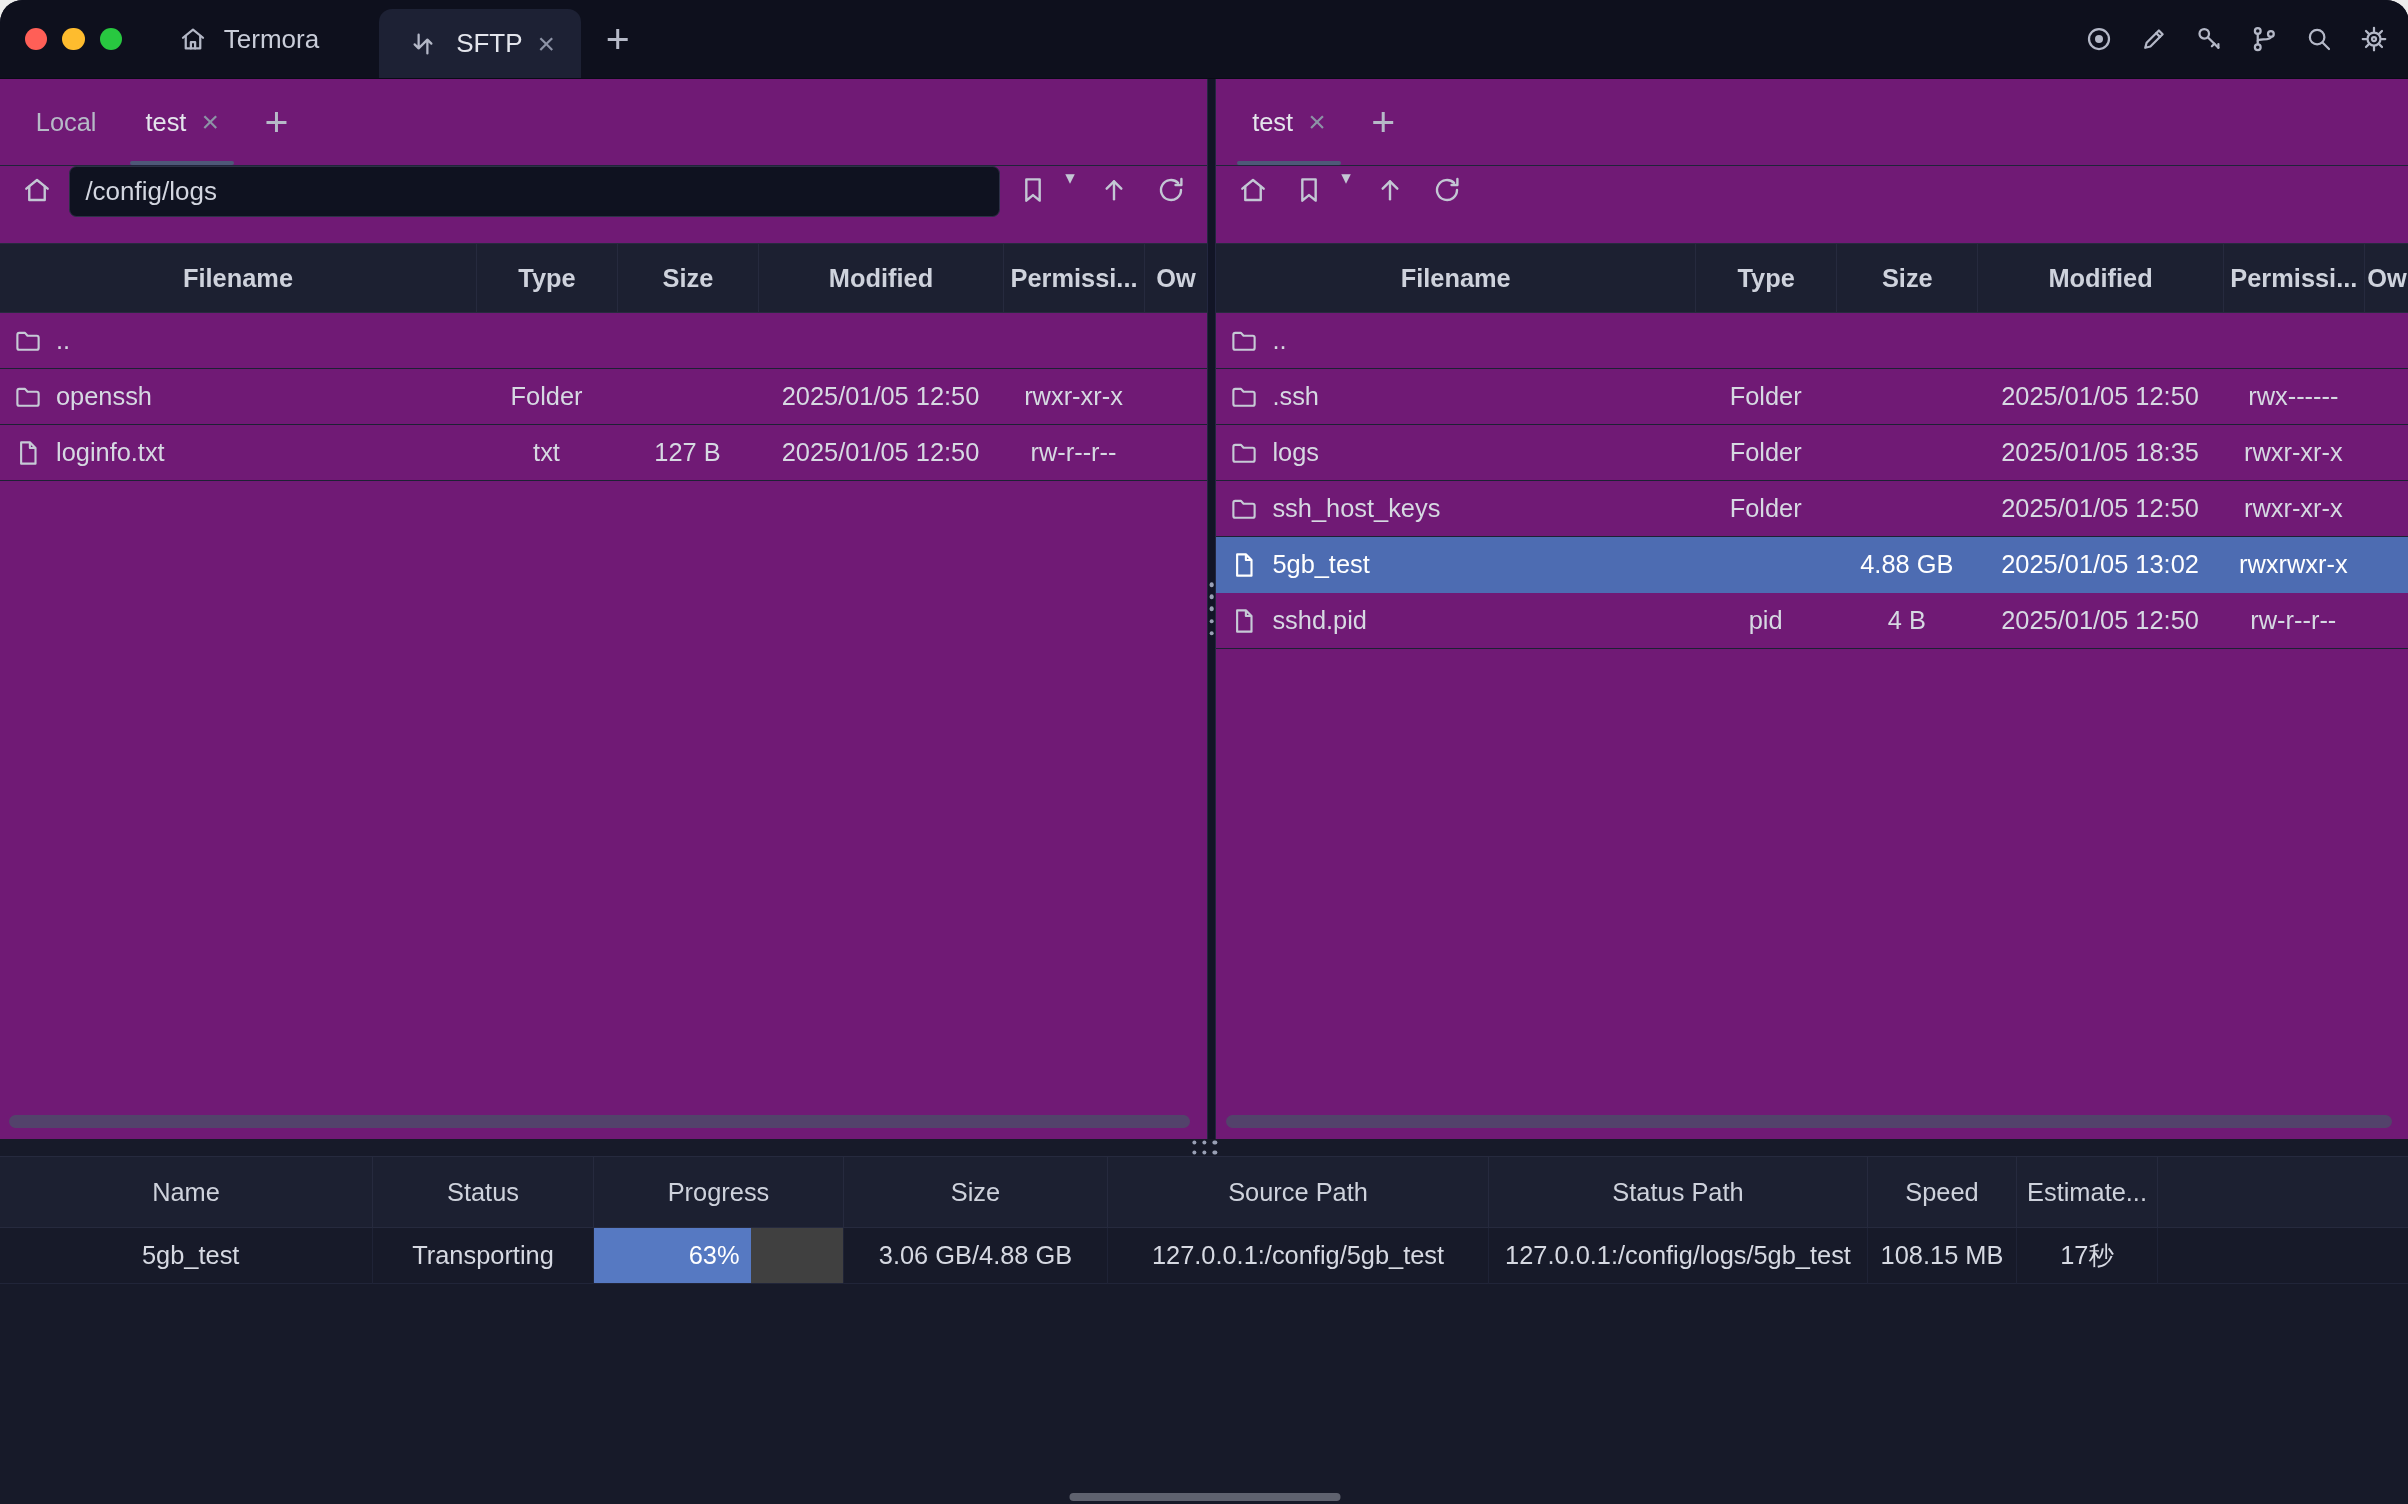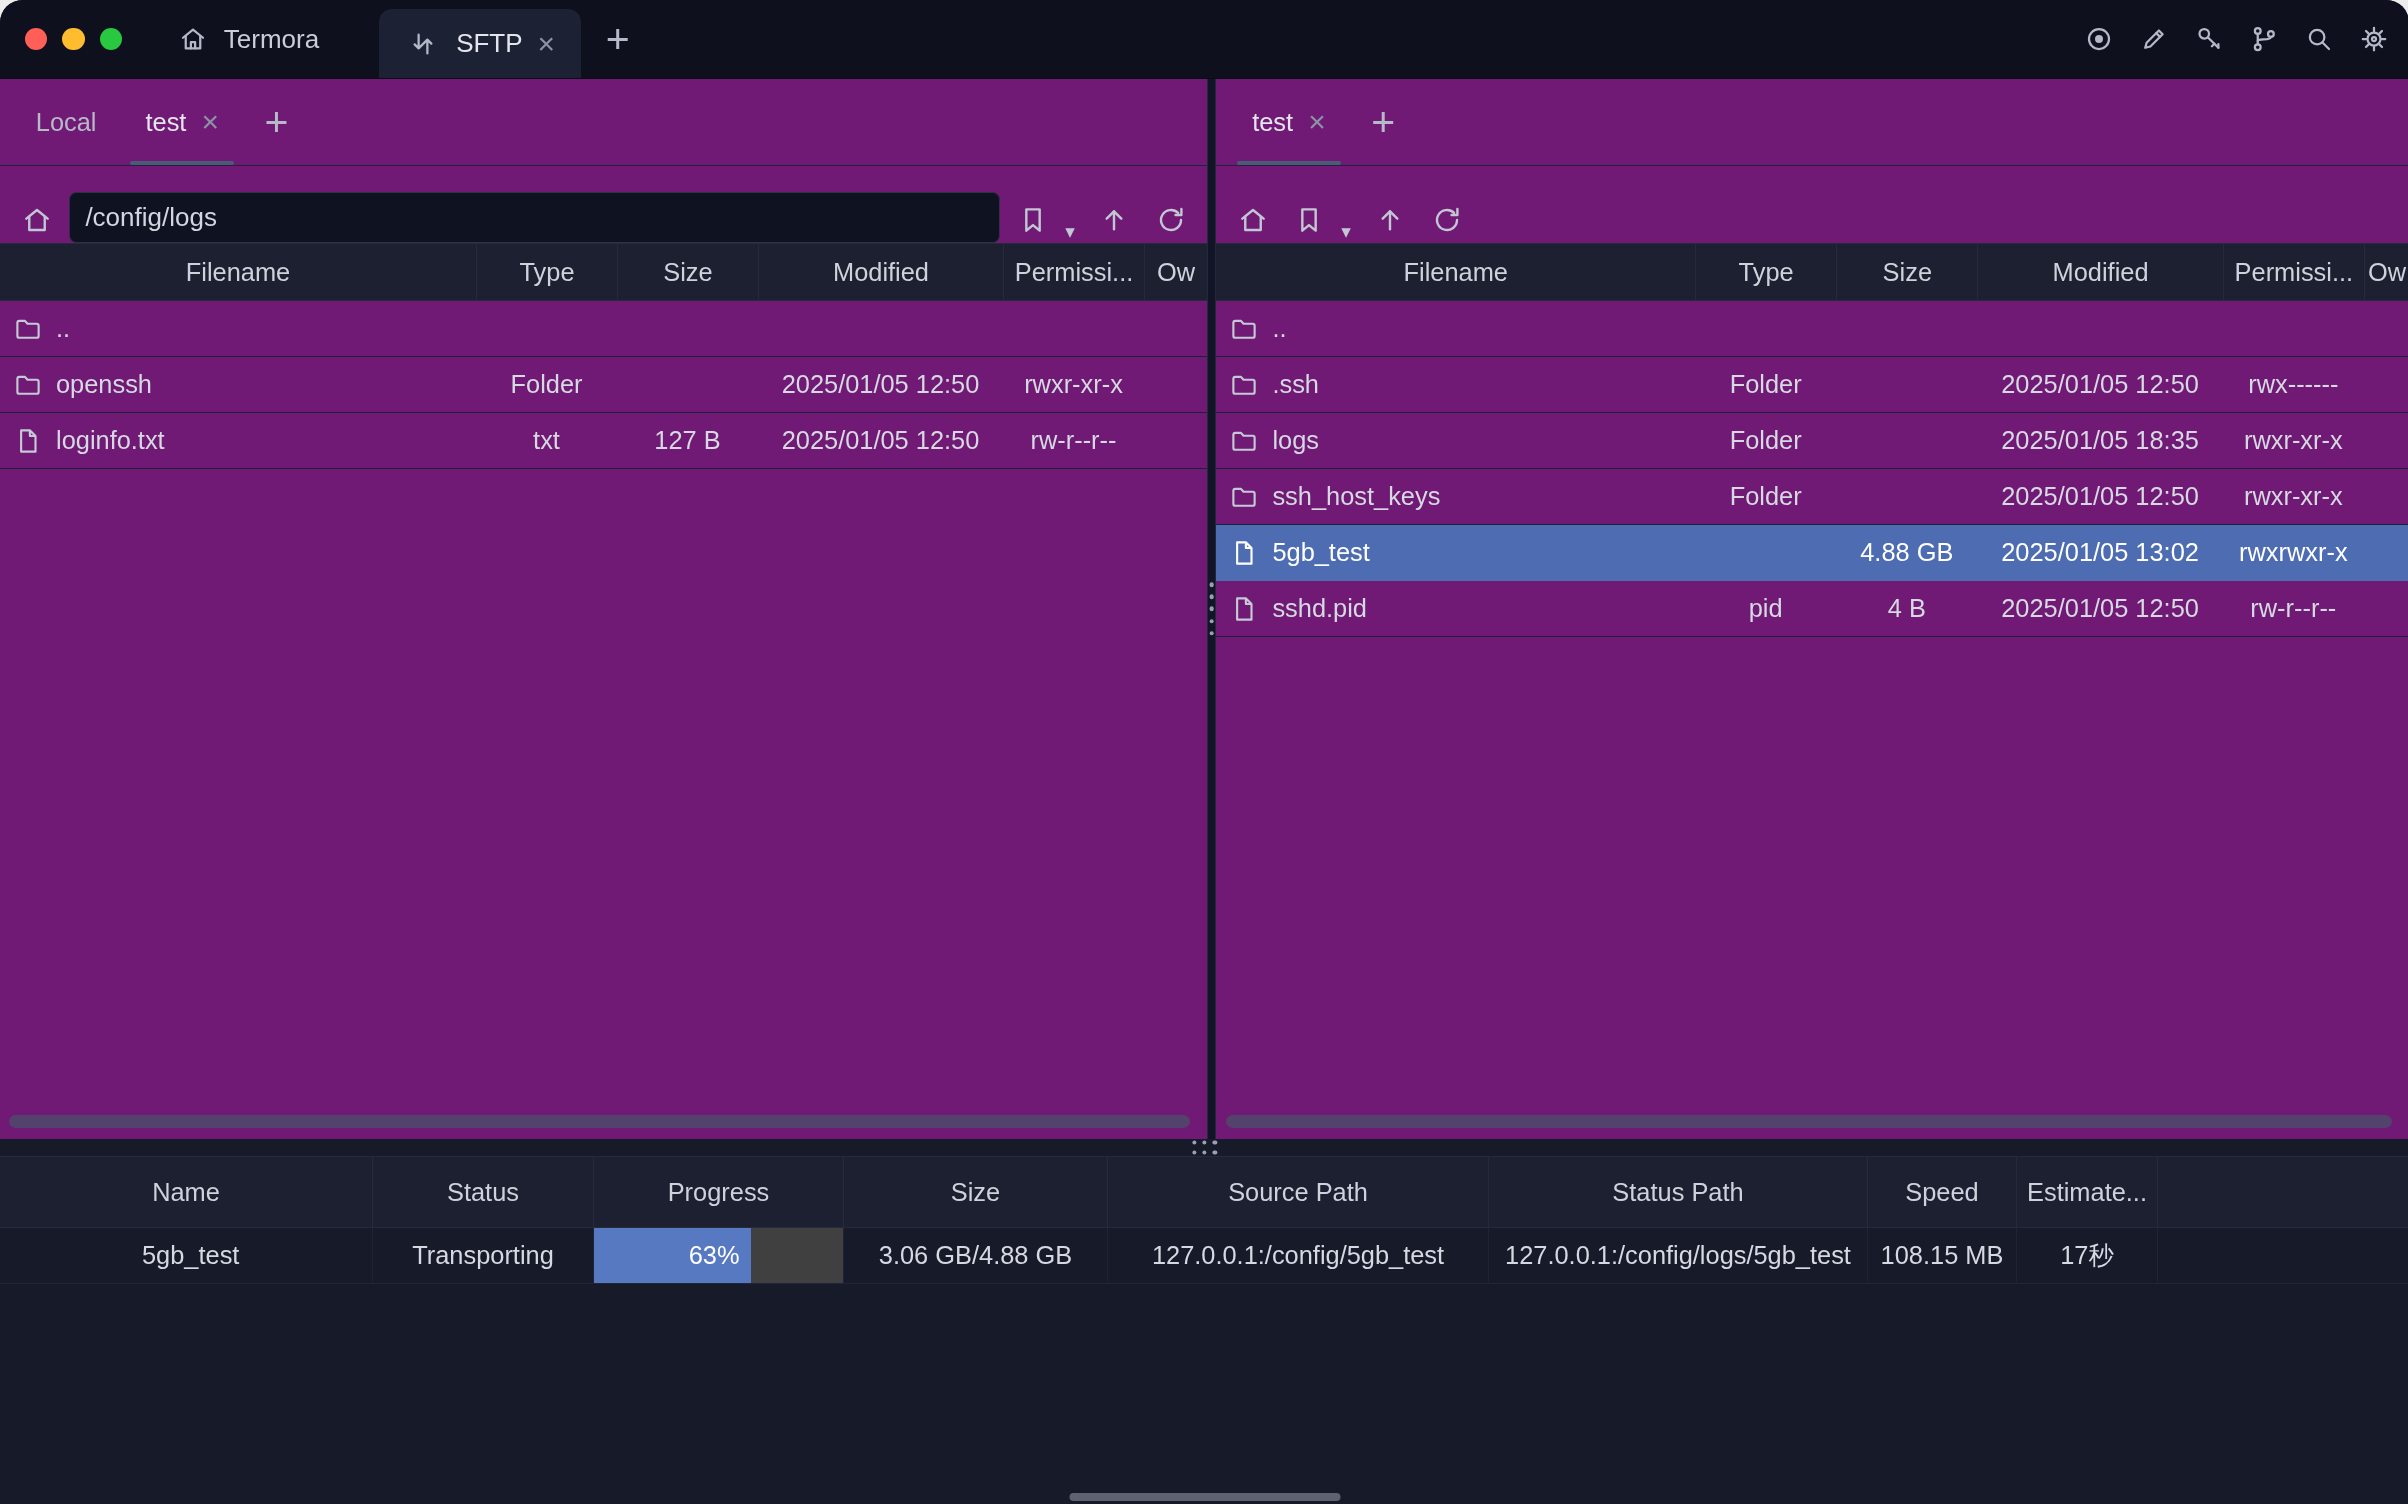--- a/index.html
+++ b/index.html
@@ -35,30 +35,30 @@
   
   .pane-tabs{height:87px;flex:0 0 87px;display:flex;align-items:stretch;border-bottom:1.9px solid #20243a;padding-left:11.3px}
   .tab-list{display:flex;align-items:stretch}
   .ptab{display:flex;align-items:center;gap:15px;padding:0 24.5px;font-size:25.4px;color:#b6bac7;position:relative}
   .ptab.active{color:#e4e6ec}
   .ptab.active::after{content:"";position:absolute;left:9.4px;right:9.4px;bottom:0;height:3.8px;border-radius:1.9px;background:#4e5878}
   .ptab-close{font-size:30px;color:#8d93a6;line-height:1}
   .tab-add{display:flex;align-items:center;padding:0 21px;font-size:41px;color:#b6bac8}
 
   
-  .path-row{height:77px;flex:0 0 77px;display:flex;align-items:flex-end;padding:0 13px;gap:9.4px}
+  .path-row{height:77px;flex:0 0 77px;display:flex;align-items:flex-start;padding:0 13px;gap:9.4px}
   .icon-btn{width:47px;height:47px;display:flex;align-items:center;justify-content:center;color:#c3c7d4;flex:0 0 auto}
   .icon-btn svg{width:32px;height:32px;display:block}
   .path-input{flex:1;height:51px;background:#0f1220;border:1.9px solid #2c3146;border-radius:7.5px;color:#d3d6e0;font-size:26px;padding:0 15px;font-family:inherit;outline:none;min-width:0}
   .bm-caret{font-size:19px;color:#c3c7d4;width:22.6px;text-align:center;margin-left:-7.5px}
 
   
   .file-area{flex:1;position:relative;overflow:hidden}
   table.files{width:100%;border-collapse:separate;border-spacing:0;table-layout:fixed}
-  table.files th{height:58px;background:#1c2031;font-weight:normal;font-size:25.4px;color:#ced2dc;border-top:1.9px solid #262a3e;border-bottom:1.9px solid #262a3e;white-space:nowrap;overflow:hidden}
+  table.files th{height:70px;background:#1c2031;font-weight:bold;font-size:25.4px;color:#ced2dc;border-top:1.9px solid #262a3e;border-bottom:1.9px solid #262a3e;white-space:nowrap;overflow:hidden}
   table.files th+th{border-left:1.9px solid #262a3e}
   table.files td{height:56px;font-size:25.4px;color:#d6d9e2;border-bottom:1.9px solid #1d2134;white-space:nowrap;overflow:hidden}
   .c-center{text-align:center}
   .name-wrap{display:flex;align-items:center;gap:13px;padding-left:13px}
   .ficon{width:30px;height:30px;flex:0 0 auto;color:#c6cad6;position:relative}
   .ficon svg{width:30px;height:30px;position:absolute;inset:0;display:block}
   tr.selected td{background:#4d6cb2;color:#fff;border-bottom-color:#4d6cb2}
   tr.selected .ficon{color:#fff}
   .hscroll{position:absolute;left:9.4px;right:17px;bottom:11.3px;height:13px;border-radius:6.6px;background:#4a5068;opacity:.75}
 

